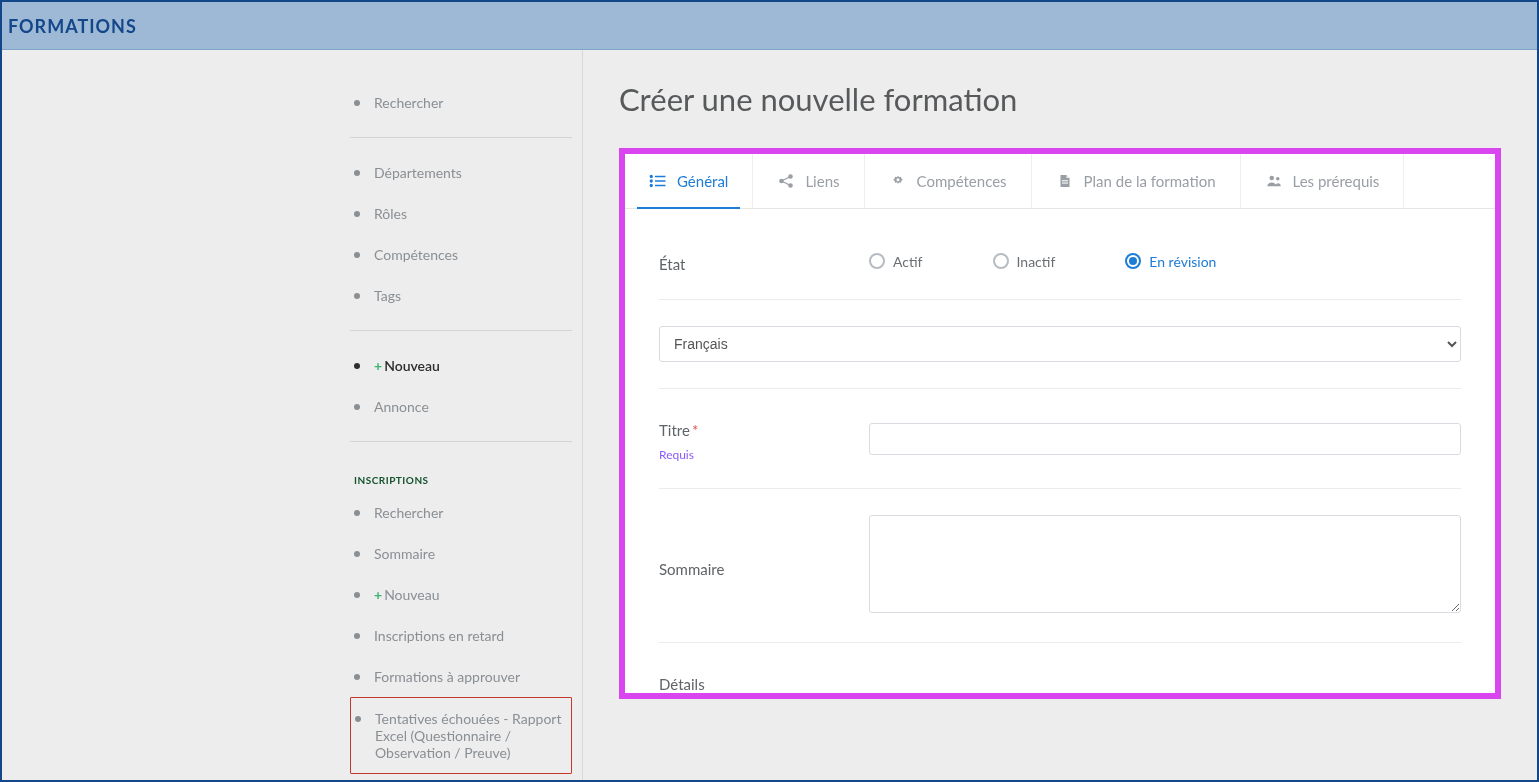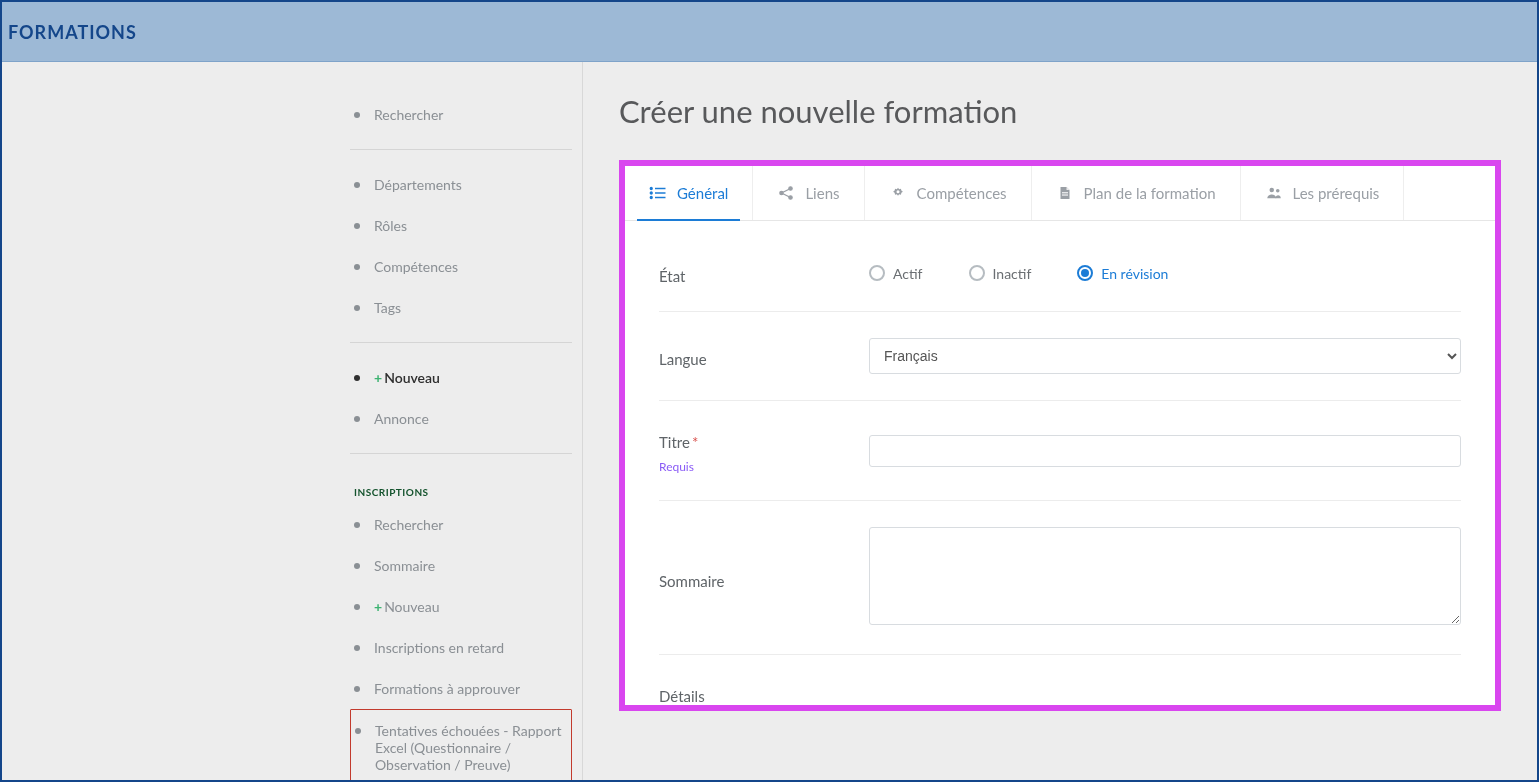--- a/index.html
+++ b/index.html
@@ -7,21 +7,21 @@
     font-family: "Lato", "Helvetica Neue", Arial, sans-serif;
     background: #fff;
     color: #555;
     width: 1539px;
     height: 782px;
     overflow: hidden;
     border: 2px solid #14468a;
   }
   .top-header {
     background: #9db9d6;
-    height: 60px;
+    height: 48px;
     border-bottom: 1px solid #7fa3c9;
     display: flex;
     align-items: center;
     padding: 0 6px;
   }
   .top-header h1 {
     color: #14468a;
     font-size: 18px;
     font-weight: 700;
     letter-spacing: 1px;
@@ -135,21 +135,21 @@
     padding-top: 6px;
   }
   .form-label .req { color: #d9534f; margin-left: 2px; }
   .form-label .hint {
     display: block;
     color: #8b5cf6;
     font-size: 12px;
     margin-top: 8px;
   }
   .form-field { flex: 1; }
-  .radio-group { display: flex; gap: 46px; align-items: center; }
+  .radio-group { display: flex; gap: 70px; align-items: center; }
   .radio-item { display: flex; align-items: center; gap: 8px; color: #6b6f73; font-size: 14px; cursor: pointer; }
   .radio {
     width: 16px; height: 16px; border-radius: 50%;
     border: 2px solid #b6bcc1; display: inline-block; position: relative;
   }
   .radio.checked { border-color: #1c7cd6; }
   .radio.checked::after {
     content: ""; position: absolute; width: 8px; height: 8px;
     background: #1c7cd6; border-radius: 50%; top: 2px; left: 2px;
   }
@@ -333,21 +333,20 @@
               <span>Inactif</span>
             </label>
             <label class="radio-item">
               <span class="radio checked"></span>
               <span style="color:#1c7cd6">En révision</span>
             </label>
           </div>
         </div>
 
         <div class="form-row">
-          <div class="form-label">Langue</div>
           <div class="form-field">
             <select>
               <option>Français</option>
             </select>
           </div>
         </div>
 
         <div class="form-row">
           <div class="form-label">
             <span>Titre</span><span class="req">*</span>

